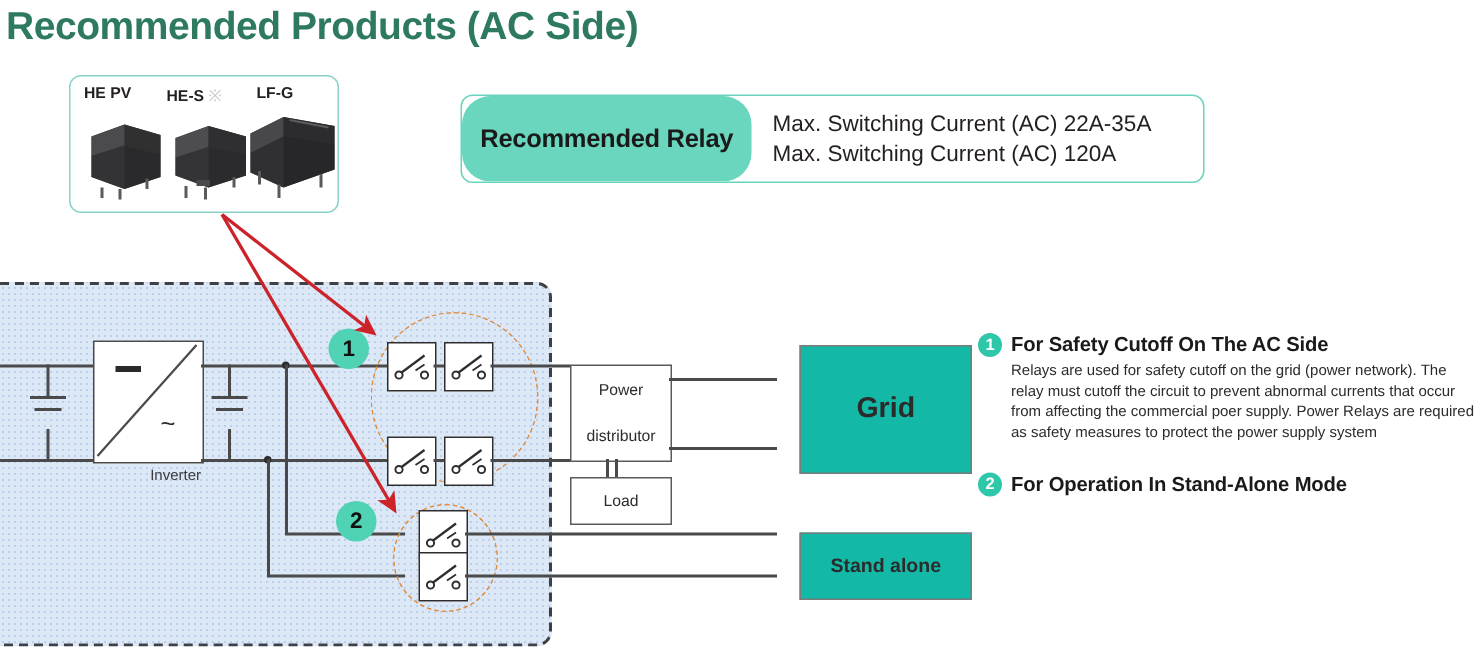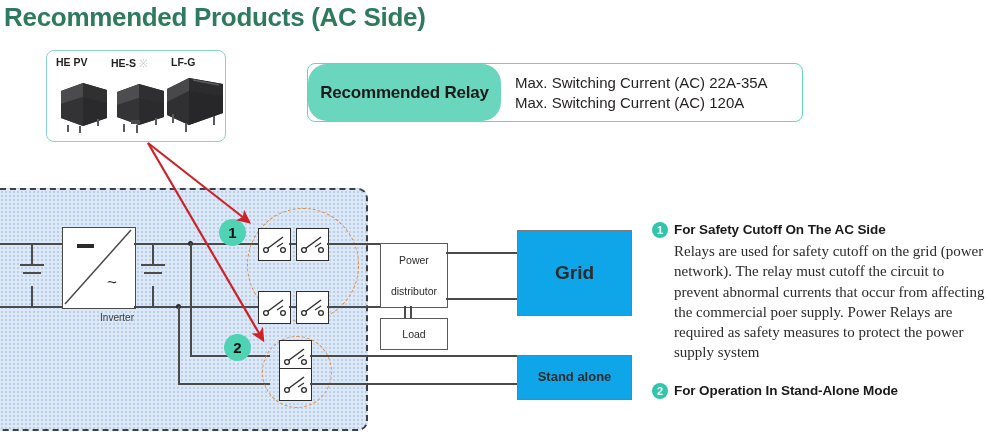--- a/index.html
+++ b/index.html
@@ -107,34 +107,34 @@
   .badge.sm{
     width:16px;height:16px;font-size:11px;color:#ffffff;background:#2fc7a9;
   }
 
   
   .blk{
     position:absolute;background:#ffffff;border:1.3px solid #5a5a5a;
     display:flex;align-items:center;justify-content:center;text-align:center;
     font-size:10.5px;line-height:1.15;color:#2b2b2b;
   }
-  .blk.fill{background:#0ea5e9;border:1.3px solid #7b7b7b;}
+  .blk.fill{background:#14b8a6;border:1.3px solid #7b7b7b;margin-left:16px;}
   #grid-block{font-size:19px;font-weight:bold;color:#2b2b2b;}
   #standalone-block{font-size:13px;font-weight:bold;color:#2b2b2b;}
 
   
   #notes{position:absolute;left:652px;top:222px;width:336px;}
   .note{position:relative;margin-bottom:12px;}
   .note-head{
     display:flex;align-items:flex-start;gap:6px;
     font-size:13.5px;font-weight:bold;color:#1a1a1a;letter-spacing:-0.1px;
   }
   .note-body{
     margin-left:22px;margin-top:3px;
-    font-size:15px;line-height:1.35;color:#2b2b2b;font-family:Liberation Serif, serif;
+    font-size:10px;line-height:1.35;color:#2b2b2b;
   }
 
   svg{display:block;overflow:visible;}
 </style>
 </head>
 <body>
 
 <div class="abs" id="page-title">Recommended Products (AC Side)</div>
 
 <div class="abs" id="product-box">

